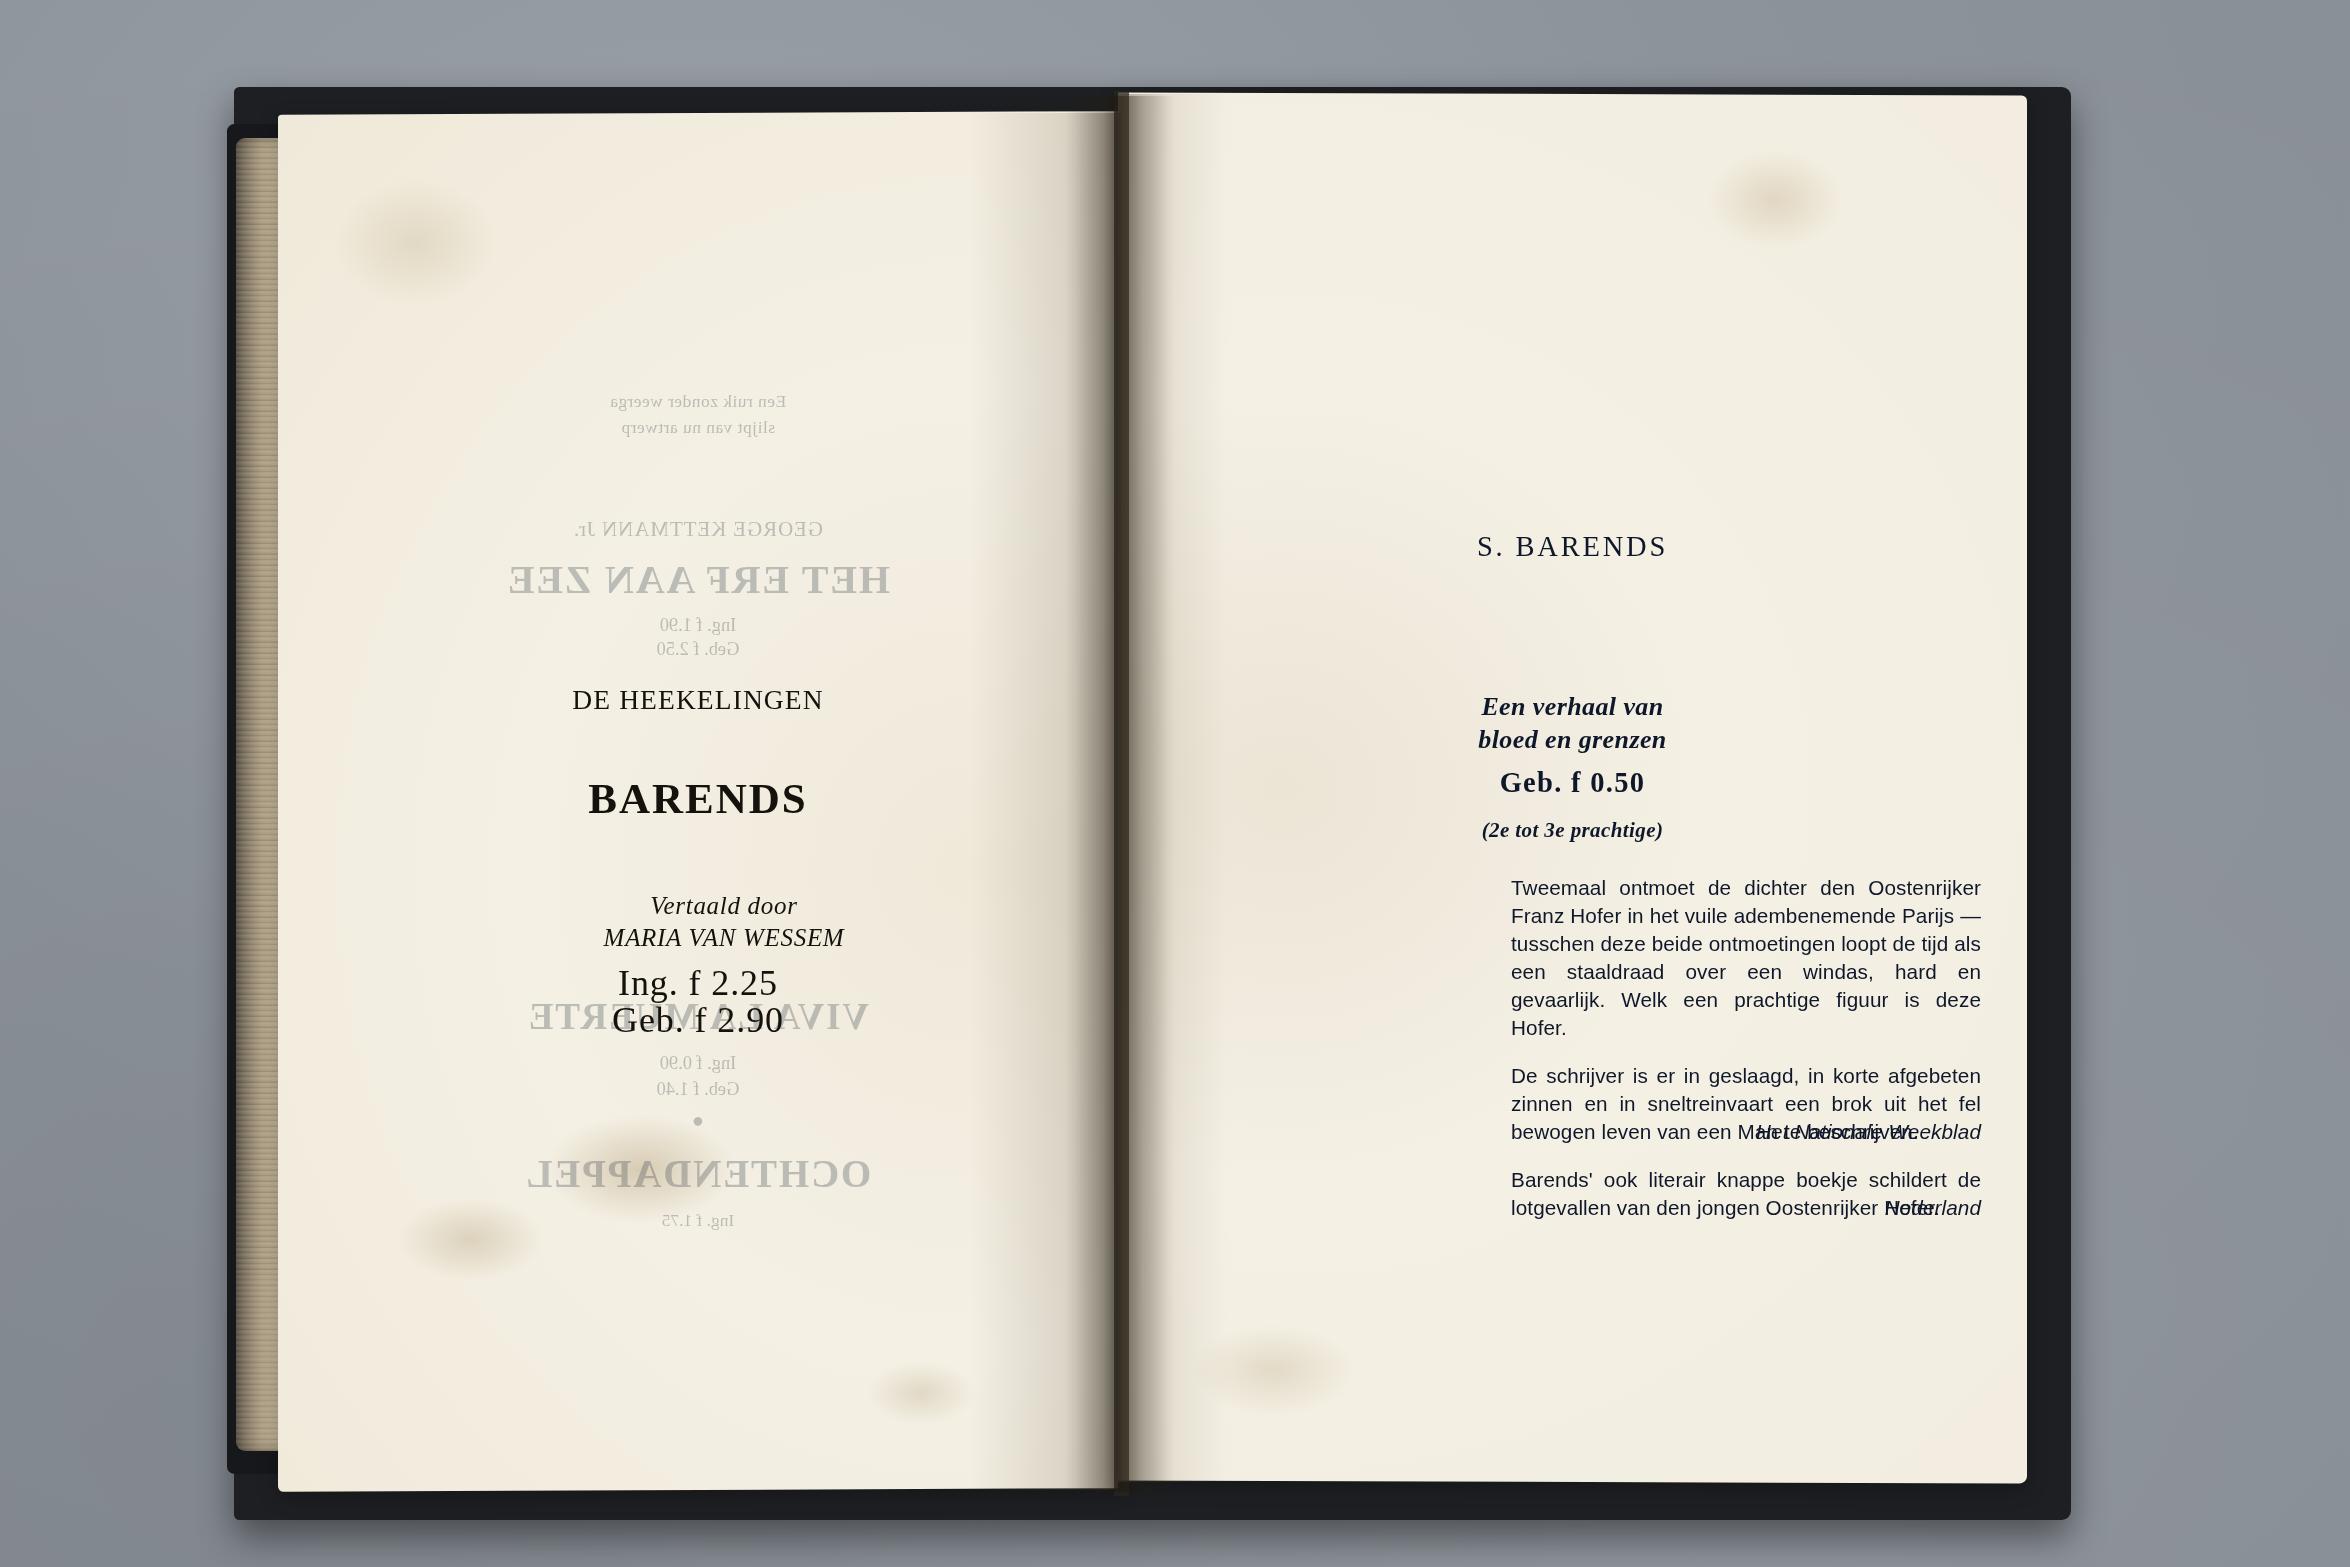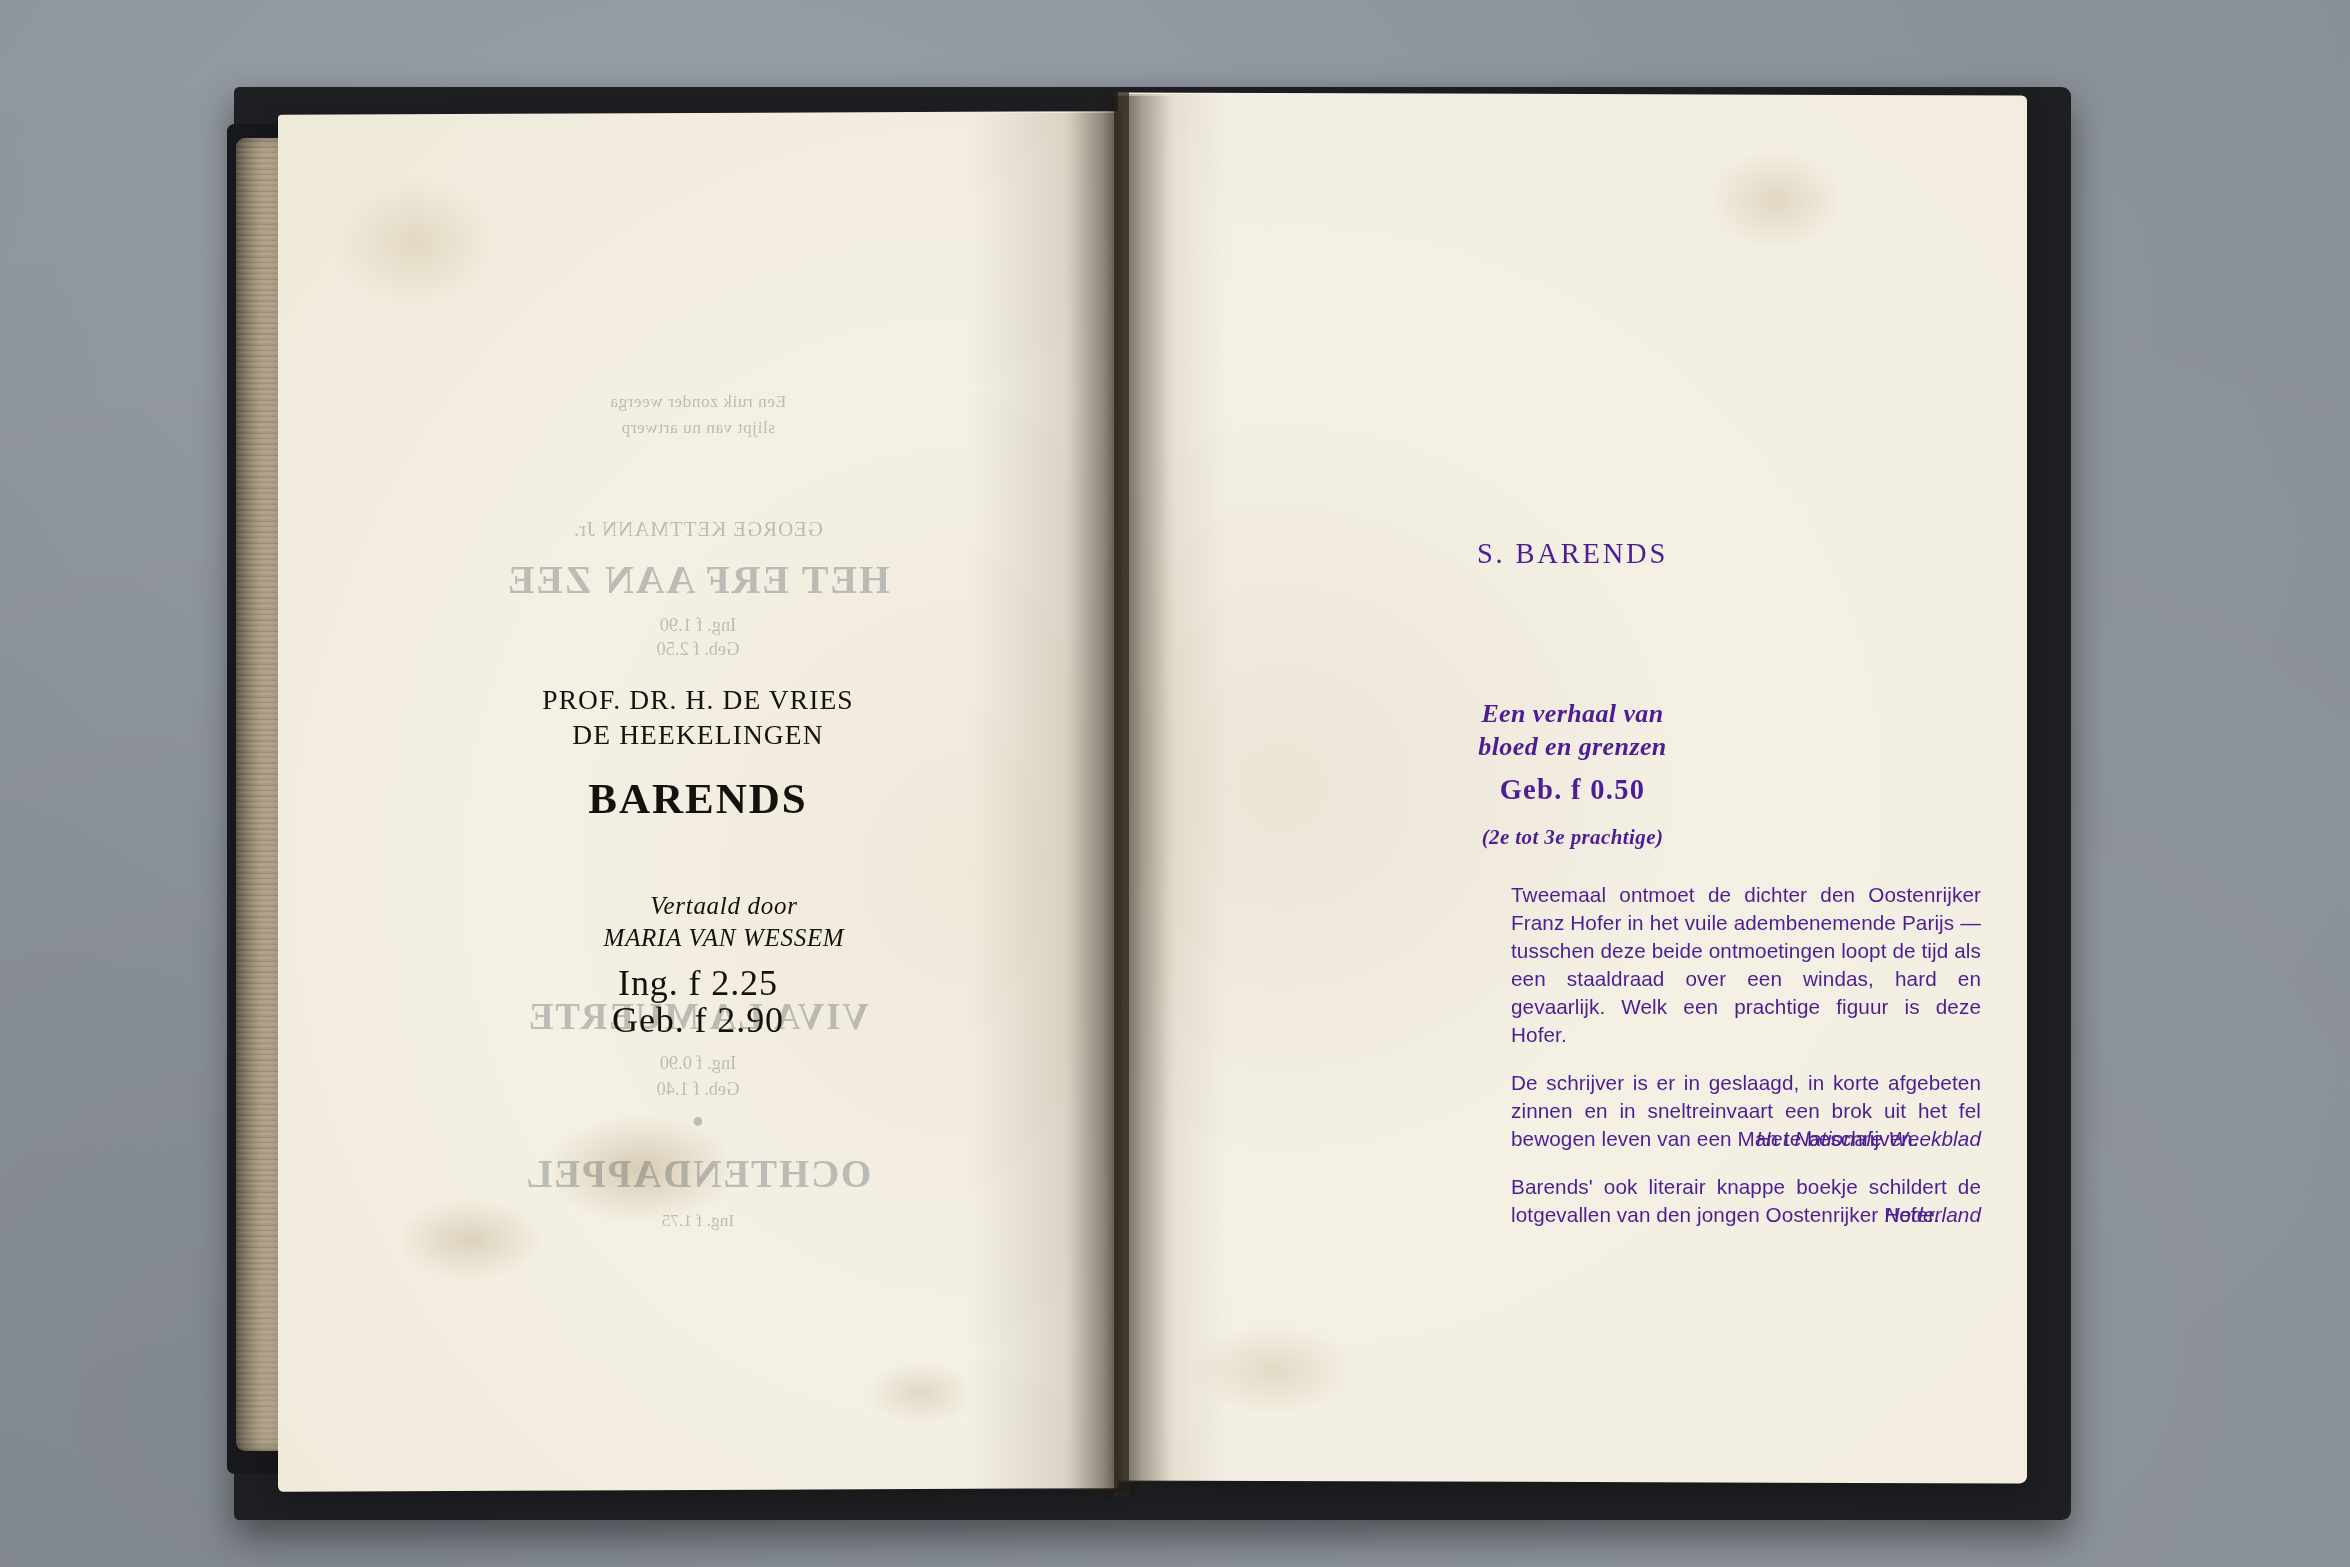--- a/index.html
+++ b/index.html
@@ -140,24 +140,24 @@
     position: absolute;
     left: 44px;
     top: 26px;
     width: 840px;
     height: 1377px;
     color: #15120d;
   }
   .right-text {
     position: absolute;
     left: 884px;
-    top: 24px;
+    top: 17px;
     width: 909px;
     height: 1388px;
-    color: #4c1d95;
+    color: #0f172a;
   }
 
   
   .lblock {
     position: absolute;
     left: 0;
     width: 840px;
     text-align: center;
     font-family: "Liberation Serif", serif;
   }
@@ -321,21 +321,20 @@
     <div class="ghost g4" style="white-space: pre-line;">Ing.  f 1.90
 Geb.  f 2.50</div>
     <div class="ghost g5" style="white-space: pre-line;">VIVA LA MUERTE</div>
     <div class="ghost g6" style="white-space: pre-line;">Ing.  f 0.90
 Geb.  f 1.40</div>
     <div class="ghost g7" style="white-space: pre-line;">●</div>
     <div class="ghost g8" style="white-space: pre-line;">OCHTENDAPPEL</div>
     <div class="ghost g9" style="white-space: pre-line;">Ing.  f 1.75</div>
 
     <div class="lblock l-author">
-      <div>PROF. DR. H. DE VRIES</div>
       <div>DE HEEKELINGEN</div>
     </div>
     <div class="lblock l-title">
       <div>BARENDS</div>
     </div>
     <div class="lblock l-transl">
       <div>Vertaald door</div>
       <div>MARIA VAN WESSEM</div>
     </div>
     <div class="lblock l-price">

